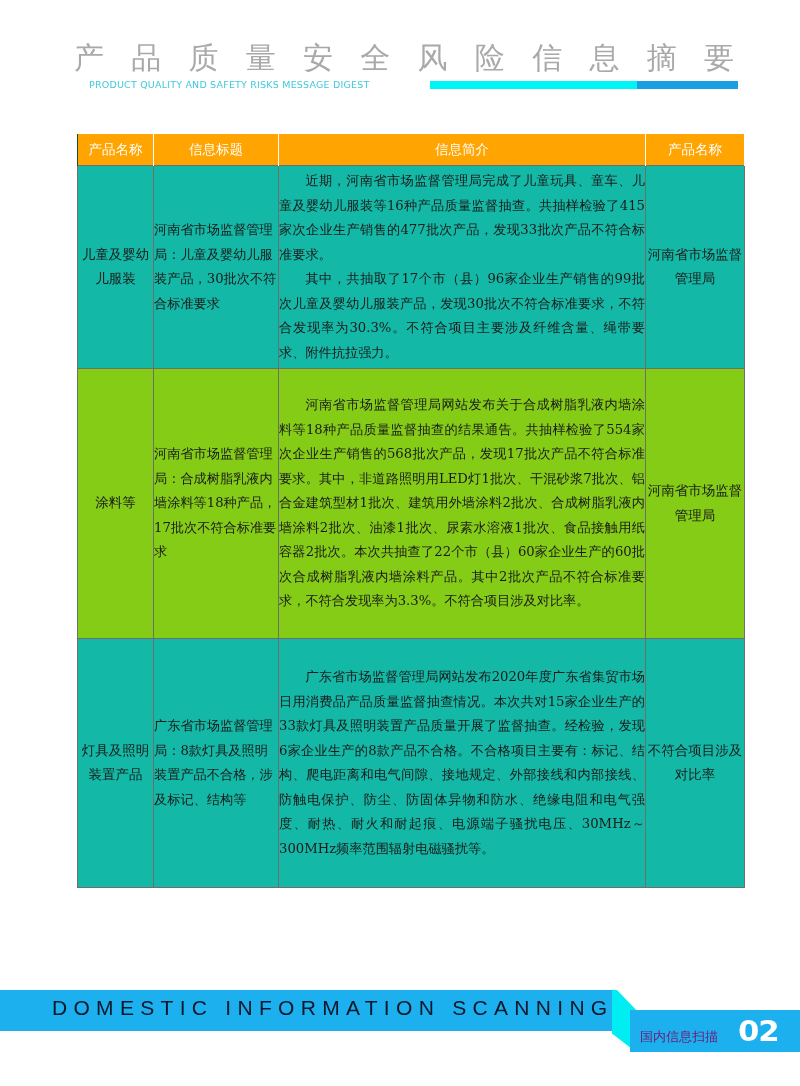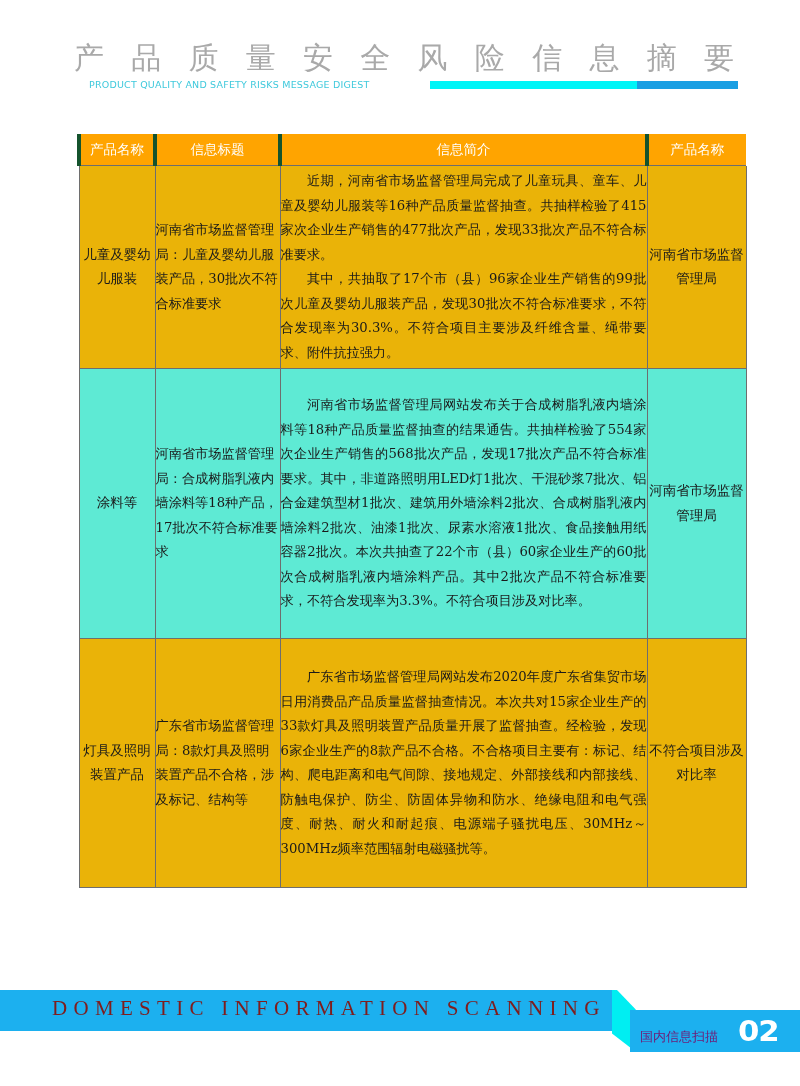--- a/index.html
+++ b/index.html
@@ -33,41 +33,41 @@
   }
   .sub-bar-blue::before{content:"";}
   table.digest {
     position:absolute; left:77px; top:134px; width:667px;
     border-collapse:collapse; table-layout:fixed;
     font-size:13.2px;
   }
   table.digest th {
     background:#ffa400; color:#ffffff; font-weight:normal; height:31px;
     font-family:"DejaVu Sans", "Liberation Sans", sans-serif; font-size:13.5px;
-    border-left:4px solid #14532d; border-right:1px solid #ffffff; padding:0;
+    border-left:1px solid #14532d; border-right:1px solid #ffffff; padding:0;
   }
   table.digest td {
     border:1.5px solid #6e6e6e; vertical-align:middle; padding:0;
     line-height:24.5px;
   }
   td.prod, td.src {
     text-align:center; padding:0 8px; font-family:Liberation Sans, sans-serif; font-size:13.5px;
   }
   td.ttl { text-align:left; padding:0 8px; }
   td.brief { padding:4px 10px 4px 10px; text-align:justify; }
   td.brief p { margin:0; text-indent:2em; }
-  tr.row-white td { background:#eab308; }
-  tr.row-cream td { background:#5eead4; }
+  tr.row-white td { background:#14b8a6; }
+  tr.row-cream td { background:#84cc16; }
   .footer-band {
     position:absolute; left:0; top:990px; width:612px; height:41px; background:#1cb0ef;
   }
   .footer-text {
     position:absolute; left:52px; top:996px;
-    font-family:Liberation Serif, serif; font-weight:200;
-    font-size:21px; letter-spacing:6.3px; color:#7f1d1d; white-space:nowrap;
+    font-family:Liberation Sans, sans-serif; font-weight:200;
+    font-size:21px; letter-spacing:6.3px; color:#0f172a; white-space:nowrap;
   }
   .footer-diag {
     position:absolute; left:612px; top:990px; width:24px; height:62px; background:#00eef2;
     clip-path: polygon(0 0, 5px 0, 100% 32%, 100% 100%, 0 70%);
   }
   .footer-right {
     position:absolute; left:630px; top:1010px; width:170px; height:42px; background:#1cb0ef;
   }
   .footer-cn {
     position:absolute; left:640px; top:1028px;

